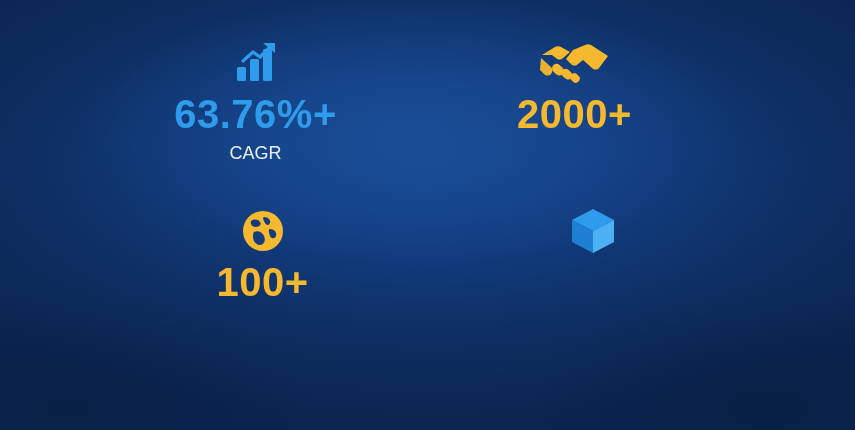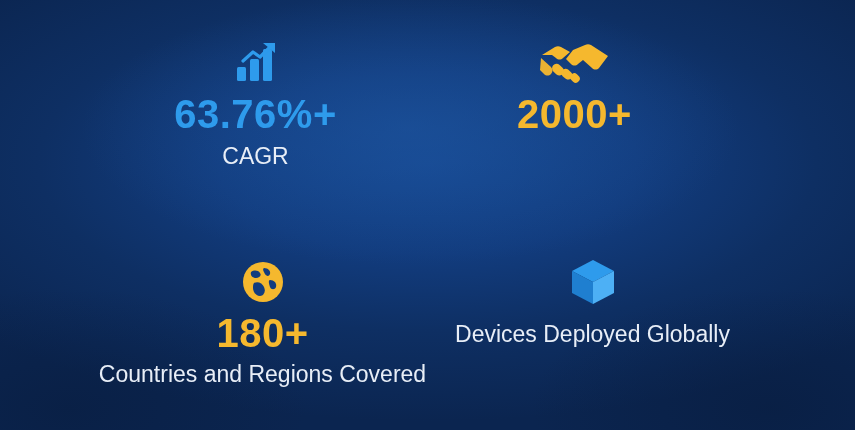--- a/index.html
+++ b/index.html
@@ -32,21 +32,20 @@
   }
   .content {
     position: relative;
     z-index: 2;
     width: 100%;
     height: 100%;
     box-sizing: border-box;
     padding: 34px 22px 26px 22px;
     display: flex;
     flex-direction: column;
-    gap: 44px;
   }
   .row {
     display: flex;
     justify-content: center;
     align-items: flex-start;
   }
   .row-top {
     margin-top: 4px;
   }
   .row-bottom {
@@ -67,21 +66,21 @@
     margin-bottom: 6px;
   }
   .value {
     font-size: 40px;
     font-weight: bold;
     letter-spacing: 0.5px;
     line-height: 1.02;
     white-space: nowrap;
   }
   .label {
-    font-size: 23px;
+    font-size: 18px;
     color: #e8eef7;
     line-height: 1.25;
     margin-top: 7px;
     font-weight: 400;
   }
   .c-blue { color: #2e9bec; }
   .c-green { color: #3fbf86; }
   .c-yellow { color: #f5b82e; }
 
   
@@ -143,31 +142,29 @@
           <svg width="46" height="46" viewBox="0 0 46 46" aria-hidden="true">
             <circle cx="23" cy="23" r="20" fill="#f5b82e"></circle>
             <g fill="#123c7e">
               <path d="M11 13 C14 11 18 11 20 14 C22 17 19 19 16 19 C13 19 10 17 11 13 Z"></path>
               <path d="M24 9 C28 9 31 12 30 15 C29 18 26 17 25 15 C24 13 22 10 24 9 Z"></path>
               <path d="M14 24 C18 22 22 24 24 28 C26 32 24 37 20 37 C16 37 13 33 13 29 C13 27 13 25 14 24 Z"></path>
               <path d="M30 21 C34 21 37 24 36 28 C35 31 31 31 30 28 C29 25 28 21 30 21 Z"></path>
             </g>
           </svg>
         </div>
-        <div class="value c-yellow">180+</div>
-        <div class="label">Countries and Regions Covered</div>
+        <div class="value c-yellow">100+</div>
       </div>
 
       <div class="stat s-devices">
         <div class="icon-wrap">
           <svg width="50" height="50" viewBox="0 0 50 50" aria-hidden="true">
             <path d="M25 3 L46 14 L25 25 L4 14 Z" fill="#2e9bec"></path>
             <path d="M4 14 L25 25 L25 47 L4 36 Z" fill="#1f7fd0"></path>
             <path d="M46 14 L25 25 L25 47 L46 36 Z" fill="#4db0f5"></path>
           </svg>
         </div>
-        <div class="label">Devices Deployed Globally</div>
       </div>
 
     </div>
 
   </div>
 </div>
 
 </body></html>

